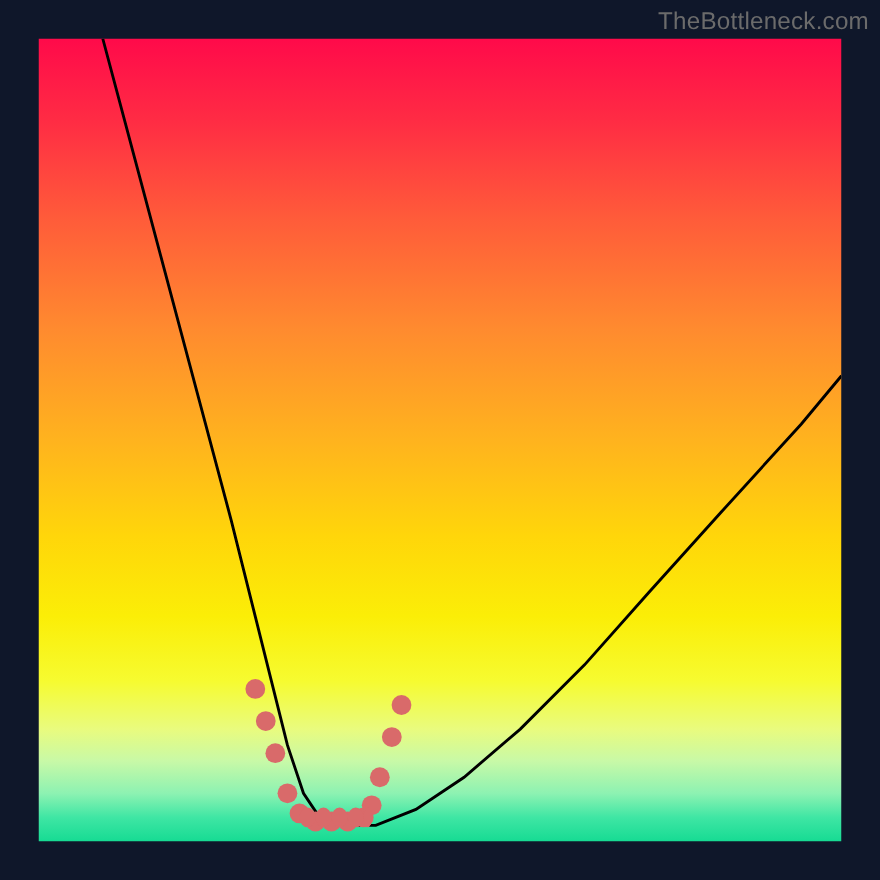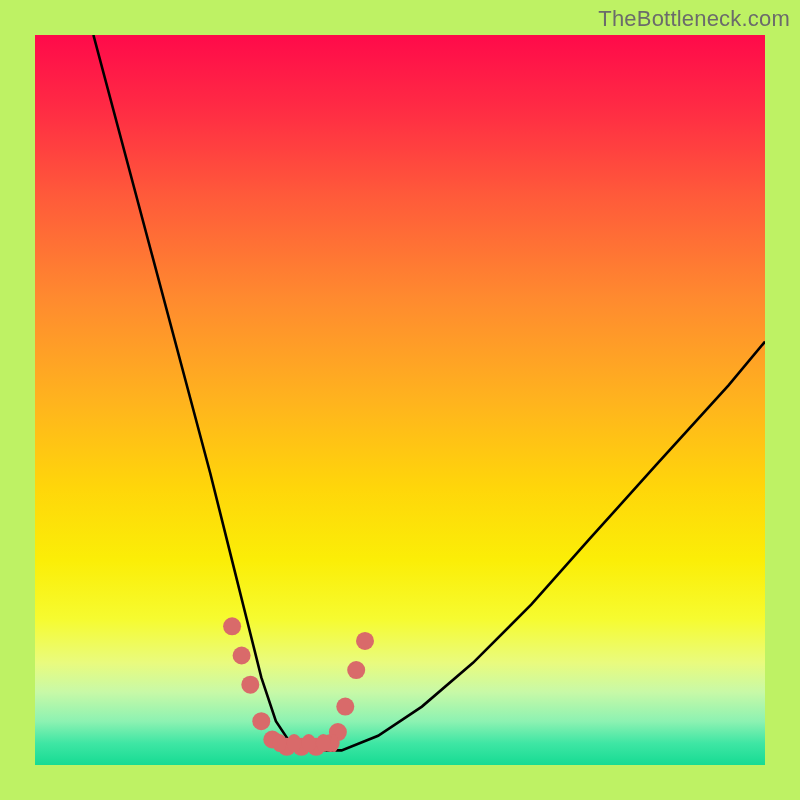--- a/index.html
+++ b/index.html
@@ -7,21 +7,21 @@
     padding: 0;
     width: 800px;
     height: 800px;
     background: #000;
     overflow: hidden;
     font-family: Arial, Helvetica, sans-serif;
   }
   .frame {
     position: absolute;
     inset: 0;
-    background: #bef264;
+    background: #0f172a;
     text-decoration: underline;
   }
   .plot-area {
     position: absolute;
     left: 35px;
     top: 35px;
     width: 730px;
     height: 730px;
     overflow: hidden;
   }

